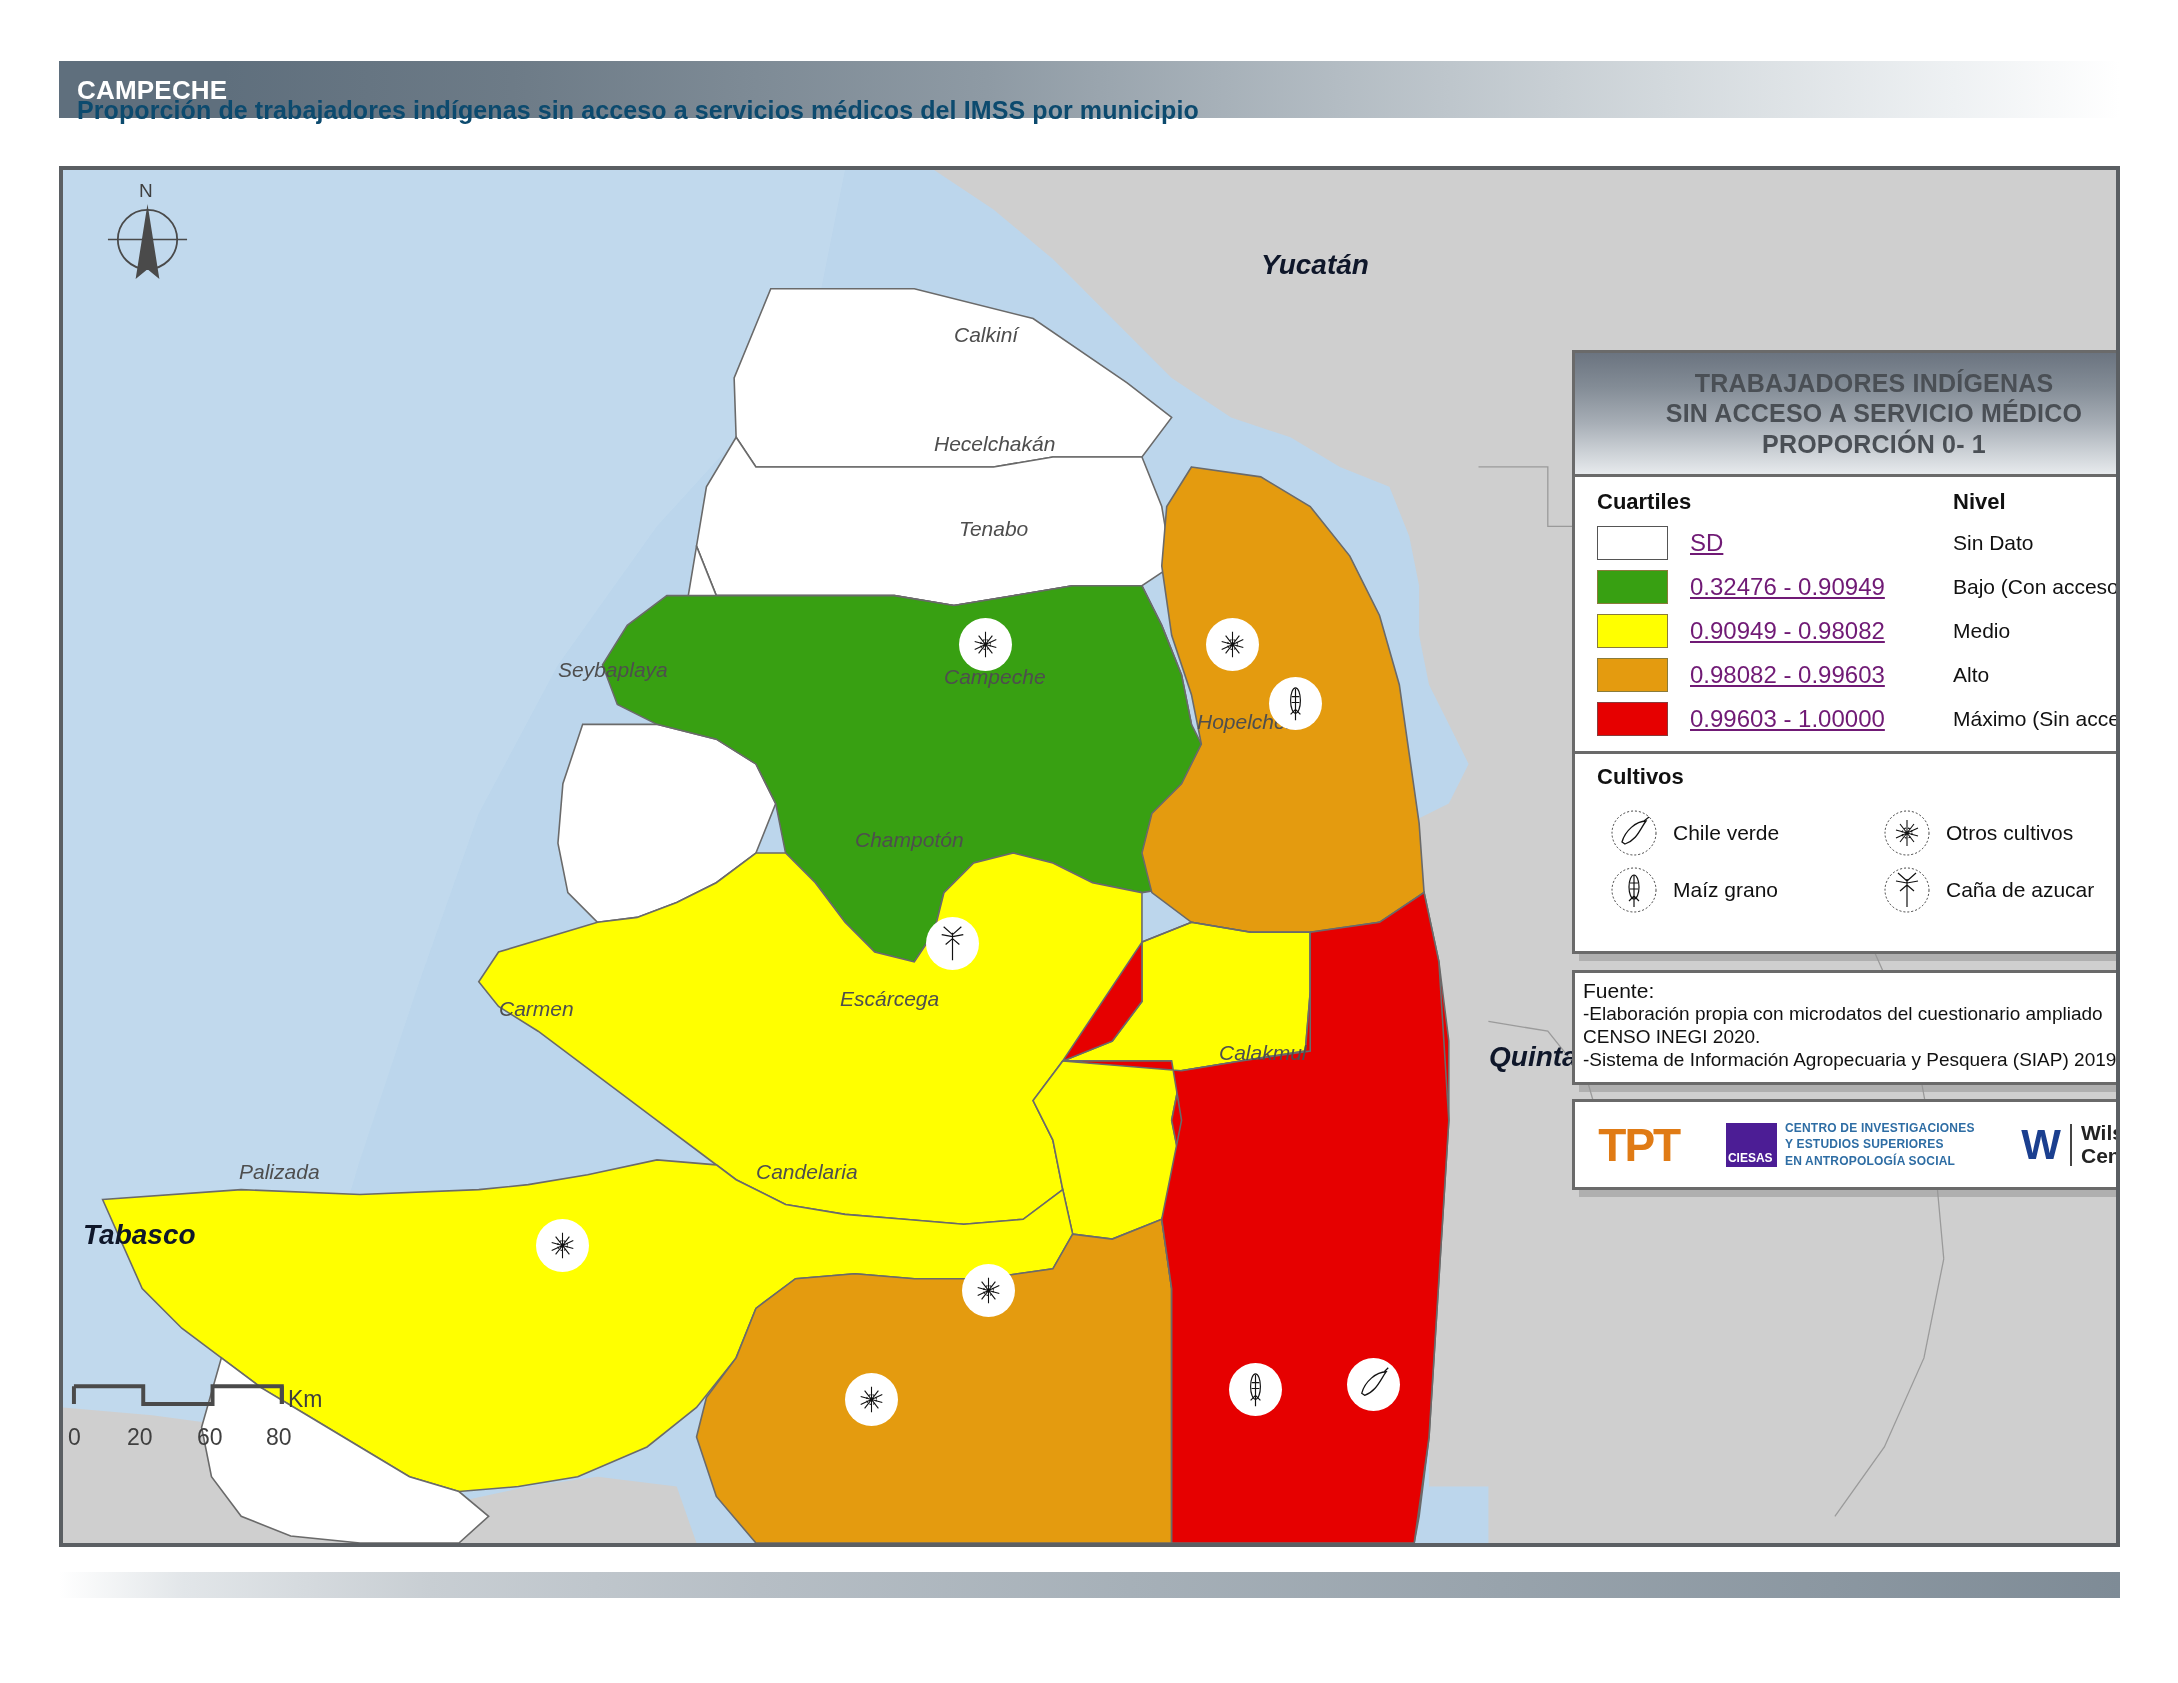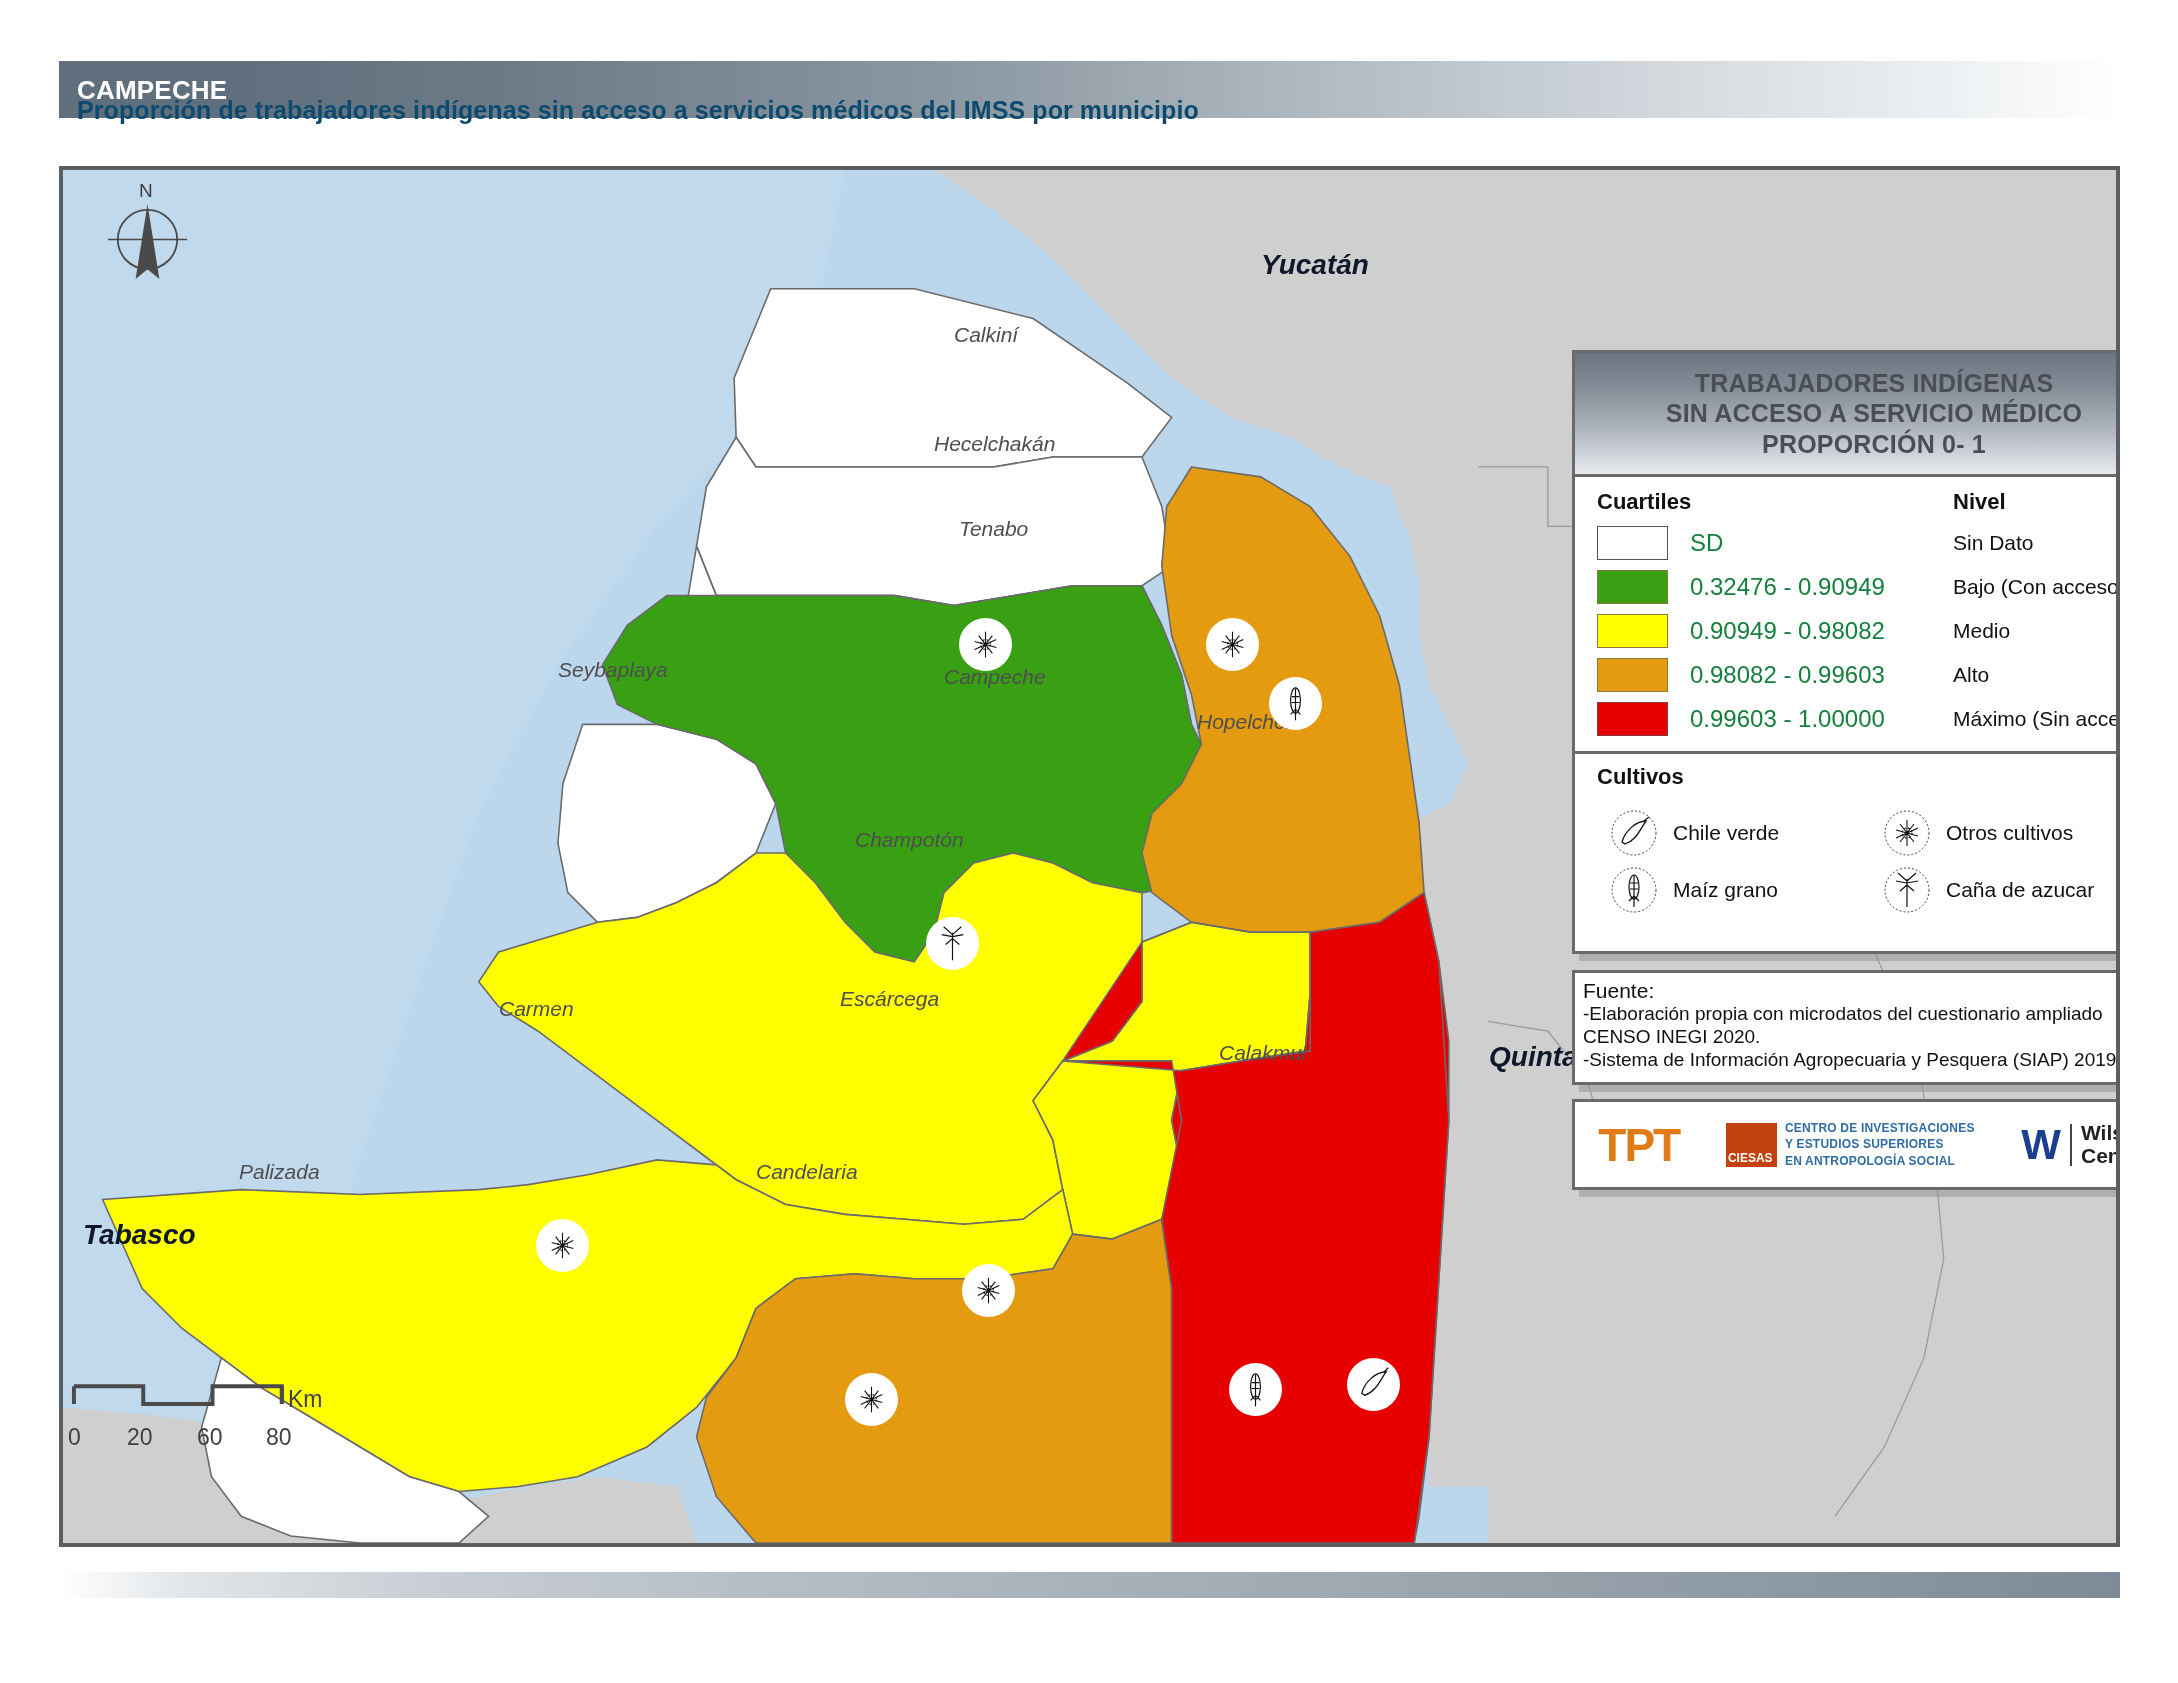--- a/index.html
+++ b/index.html
@@ -61,21 +61,21 @@
     display:flex;flex-direction:column;align-items:center;justify-content:center;
   }
   .legend-header div{font-size:25px;font-weight:bold;color:#4a4f55;line-height:1.22;letter-spacing:0.2px;}
   .legend-body{padding:12px 0 0 22px;position:relative;}
   .col-heads{display:flex;margin-bottom:6px;}
   .col-heads .h1{width:356px;font-size:22px;font-weight:bold;color:#111;}
   .col-heads .h2{font-size:22px;font-weight:bold;color:#111;}
   .lrow{display:flex;align-items:center;height:44px;}
   .swatch{width:71px;height:34px;border:1px solid #8a7b3a;box-sizing:border-box;margin-right:22px;}
   .swatch.sd{border:1px solid #555;}
-  .lrange{width:263px;font-size:24px;color:#15803d;}
+  .lrange{width:263px;font-size:24px;color:#701a75;text-decoration:underline;}
   .lnivel{font-size:21px;color:#111;}
 
   .legend-sep{height:3px;background:#6a6a6a;margin-top:10px;}
 
   .cultivos-title{font-size:22px;font-weight:bold;color:#111;padding:10px 0 0 22px;}
   .cult-grid{display:flex;flex-wrap:wrap;padding:14px 0 12px 34px;}
   .cult-item{width:273px;display:flex;align-items:center;height:57px;}
   .cult-icon{width:50px;height:50px;border-radius:50%;background:#fff;position:relative;margin-right:14px;}
   .cult-icon svg{position:absolute;left:0;top:0;}
   .cult-label{font-size:21px;color:#111;}
@@ -91,21 +91,21 @@
 
   
   .logos{
     position:absolute;left:1509px;top:929px;width:604px;height:91px;
     background:#fff;border:3px solid #6a6a6a;box-sizing:border-box;
     display:flex;align-items:center;justify-content:space-around;
     box-shadow:7px 7px 0 rgba(150,150,150,.55);
   }
   .tpt{font-size:46px;font-weight:bold;color:#E07B15;letter-spacing:-2px;font-family:"Liberation Sans",sans-serif;}
   .ciesas{display:flex;align-items:center;}
-  .ciesas .mark{width:51px;height:44px;background:#c2410c;margin-right:8px;position:relative;}
+  .ciesas .mark{width:51px;height:44px;background:#4c1d95;margin-right:8px;position:relative;}
   .ciesas .mark span{position:absolute;left:2px;bottom:2px;color:#fff;font-size:12px;font-weight:bold;}
   .ciesas .txt{font-size:12px;color:#2E6DA4;font-weight:bold;line-height:1.35;letter-spacing:0.2px;}
   .wilson{display:flex;align-items:center;}
   .wilson .wmark{font-size:42px;font-weight:bold;color:#1b3f8f;line-height:1;}
   .wilson .wbar{width:2px;height:42px;background:#444;margin:0 9px;}
   .wilson .wtxt{font-size:21px;font-weight:bold;color:#222;line-height:1.05;}
 </style>
 </head>
 <body>
 

